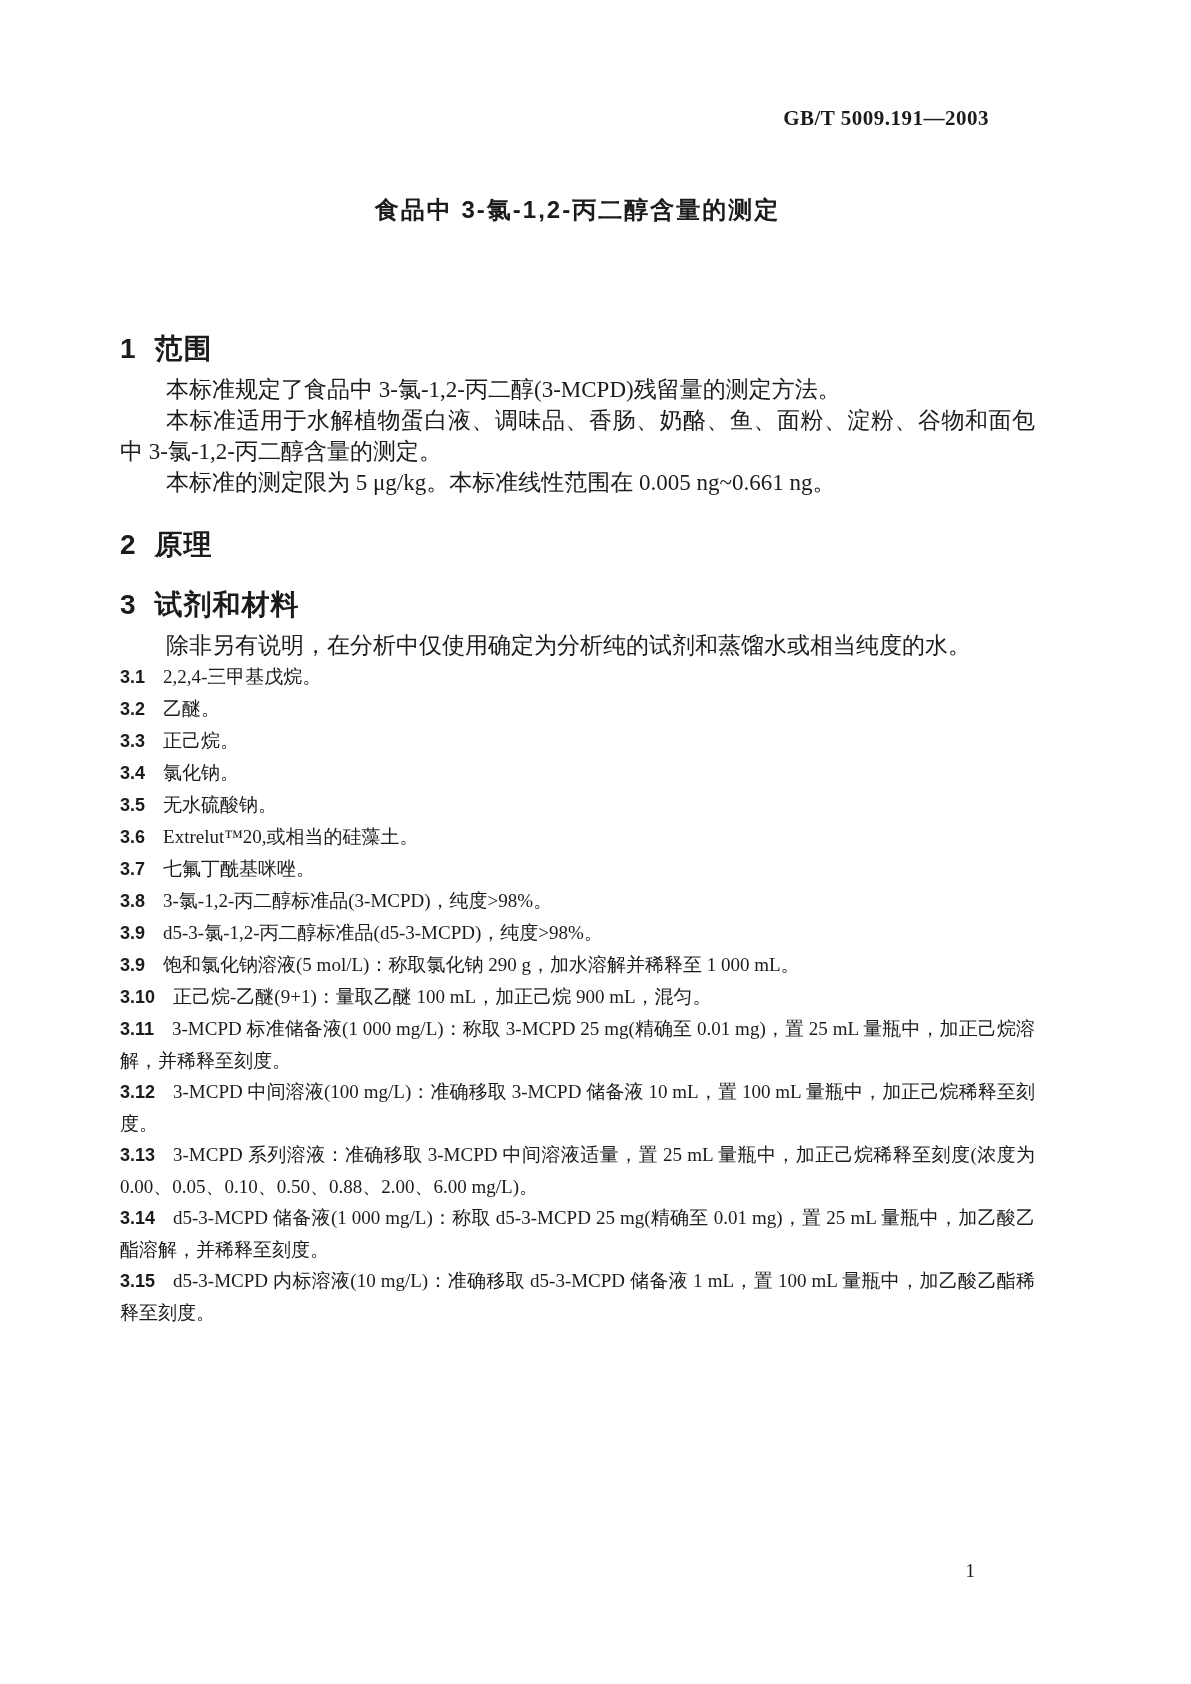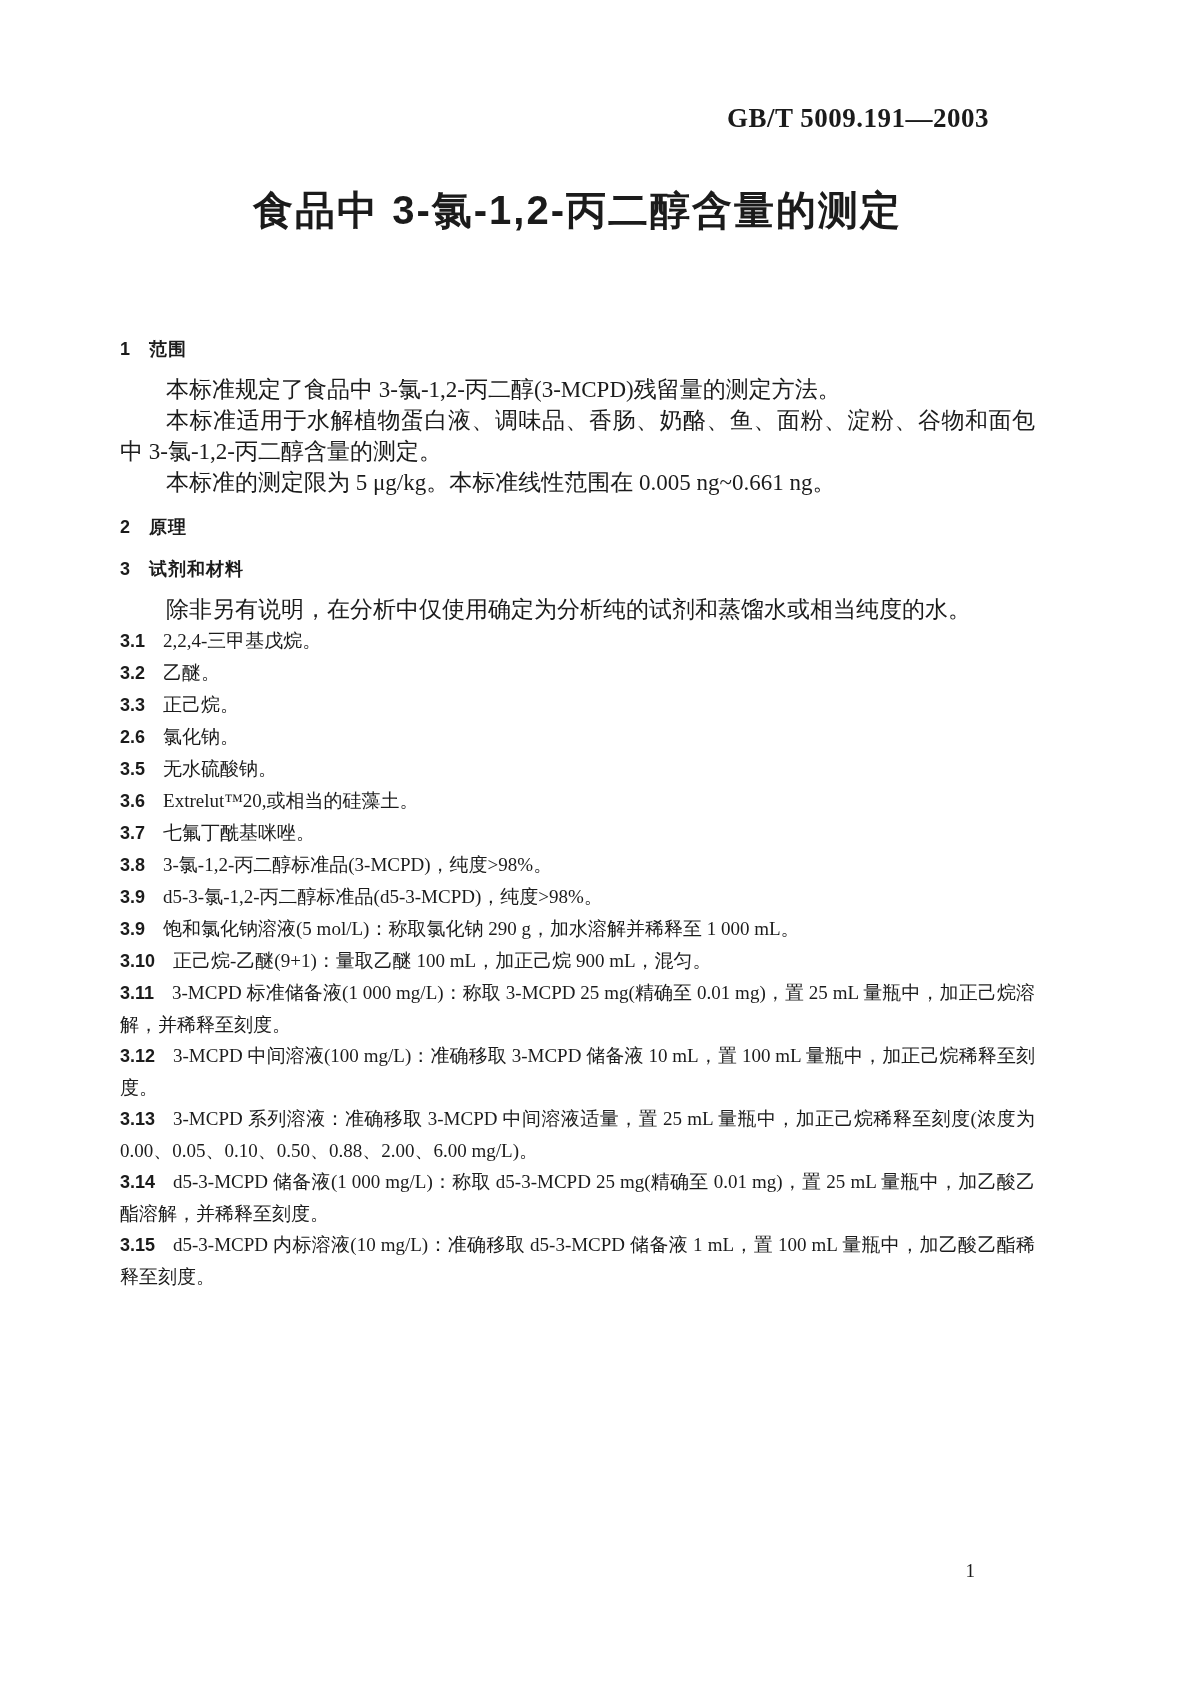--- a/index.html
+++ b/index.html
@@ -11,40 +11,40 @@
     padding: 106px 156px 0 120px;
     margin: 0 auto;
     background: #ffffff;
     color: #1b1b1b;
     font-family: "Liberation Serif", "DejaVu Serif", serif;
     overflow: hidden;
   }
   .doc-header {
     text-align: right;
     padding-right: 46px;
-    font-size: 27px;
+    font-size: 21px;
     font-weight: bold;
     line-height: 24px;
     letter-spacing: 0.5px;
   }
   .doc-title {
     text-align: center;
-    font-size: 40px;
+    font-size: 24px;
     font-weight: bold;
     font-family: "Liberation Sans", "DejaVu Sans", sans-serif;
     margin: 58px 0 104px 0;
     line-height: 44px;
     letter-spacing: 2px;
   }
   .section-heading {
-    font-size: 18px;
+    font-size: 28px;
     font-weight: bold;
     font-family: "Liberation Sans", "DejaVu Sans", sans-serif;
     line-height: 26px;
-    margin: 16px 0 12px 0;
+    margin: 34px 0 12px 0;
     letter-spacing: 1px;
   }
   .section-heading .sec-num { margin-right: 18px; }
   .para {
     margin: 0;
     font-size: 23px;
     line-height: 31px;
     text-align: justify;
     text-indent: 2em;
   }
@@ -83,21 +83,21 @@
       </section>
       <section>
         <h2 class="section-heading"><span class="sec-num">2</span><span class="sec-title">原理</span></h2>
       </section>
       <section>
         <h2 class="section-heading"><span class="sec-num">3</span><span class="sec-title">试剂和材料</span></h2>
         <p class="para">除非另有说明，在分析中仅使用确定为分析纯的试剂和蒸馏水或相当纯度的水。</p>
         <p class="item"><span class="item-num">3.1</span><span class="item-text">2,2,4-三甲基戊烷。</span></p>
         <p class="item"><span class="item-num">3.2</span><span class="item-text">乙醚。</span></p>
         <p class="item"><span class="item-num">3.3</span><span class="item-text">正己烷。</span></p>
-        <p class="item"><span class="item-num">2.6</span><span class="item-text">氯化钠。</span></p>
+        <p class="item"><span class="item-num">3.4</span><span class="item-text">氯化钠。</span></p>
         <p class="item"><span class="item-num">3.5</span><span class="item-text">无水硫酸钠。</span></p>
         <p class="item"><span class="item-num">3.6</span><span class="item-text">Extrelut™20,或相当的硅藻土。</span></p>
         <p class="item"><span class="item-num">3.7</span><span class="item-text">七氟丁酰基咪唑。</span></p>
         <p class="item"><span class="item-num">3.8</span><span class="item-text">3-氯-1,2-丙二醇标准品(3-MCPD)，纯度&gt;98%。</span></p>
         <p class="item"><span class="item-num">3.9</span><span class="item-text">d5-3-氯-1,2-丙二醇标准品(d5-3-MCPD)，纯度&gt;98%。</span></p>
         <p class="item"><span class="item-num">3.9</span><span class="item-text">饱和氯化钠溶液(5 mol/L)：称取氯化钠 290 g，加水溶解并稀释至 1 000 mL。</span></p>
         <p class="item"><span class="item-num">3.10</span><span class="item-text">正己烷-乙醚(9+1)：量取乙醚 100 mL，加正己烷 900 mL，混匀。</span></p>
         <p class="item"><span class="item-num">3.11</span><span class="item-text">3-MCPD 标准储备液(1 000 mg/L)：称取 3-MCPD 25 mg(精确至 0.01 mg)，置 25 mL 量瓶中，加正己烷溶解，并稀释至刻度。</span></p>
         <p class="item"><span class="item-num">3.12</span><span class="item-text">3-MCPD 中间溶液(100 mg/L)：准确移取 3-MCPD 储备液 10 mL，置 100 mL 量瓶中，加正己烷稀释至刻度。</span></p>
         <p class="item"><span class="item-num">3.13</span><span class="item-text">3-MCPD 系列溶液：准确移取 3-MCPD 中间溶液适量，置 25 mL 量瓶中，加正己烷稀释至刻度(浓度为 0.00、0.05、0.10、0.50、0.88、2.00、6.00 mg/L)。</span></p>

